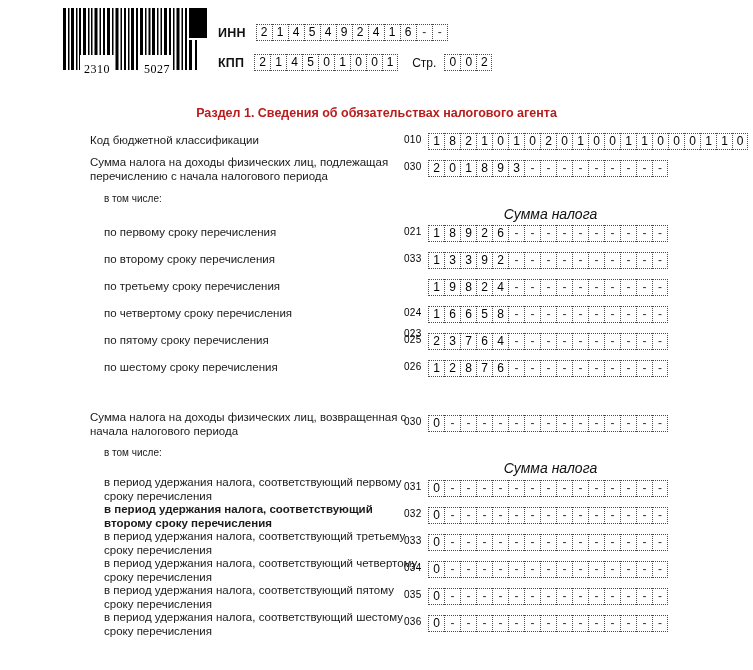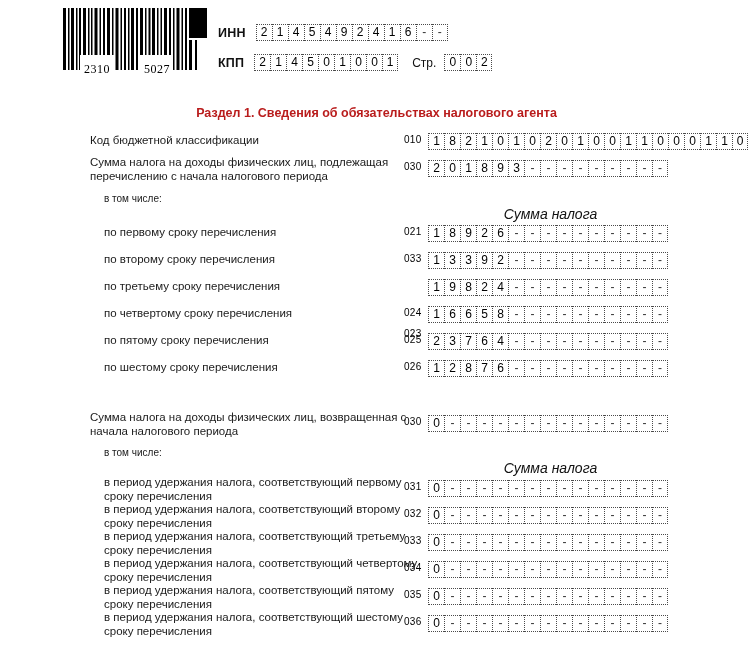--- a/index.html
+++ b/index.html
@@ -456,21 +456,21 @@
         <span class="cell dash">-</span>
         <span class="cell dash">-</span>
         <span class="cell dash">-</span>
         <span class="cell dash">-</span>
         <span class="cell dash">-</span>
         <span class="cell dash">-</span>
         <span class="cell dash">-</span>
       </div>
     </div>
     <div class="form-row" style="top: 0px;">
-      <div class="row-label indent" style="top: 503px;">в период удержания налога, соответствующий второму сроку перечисления</div>
+      <div class="row-label indent" style="top: 503px; font-weight: bold;">в период удержания налога, соответствующий второму сроку перечисления</div>
       <div class="row-code" style="top: 508px;">032</div>
       <div class="row-cells cells" style="top: 507px;">
         <span class="cell">0</span>
         <span class="cell dash">-</span>
         <span class="cell dash">-</span>
         <span class="cell dash">-</span>
         <span class="cell dash">-</span>
         <span class="cell dash">-</span>
         <span class="cell dash">-</span>
         <span class="cell dash">-</span>

